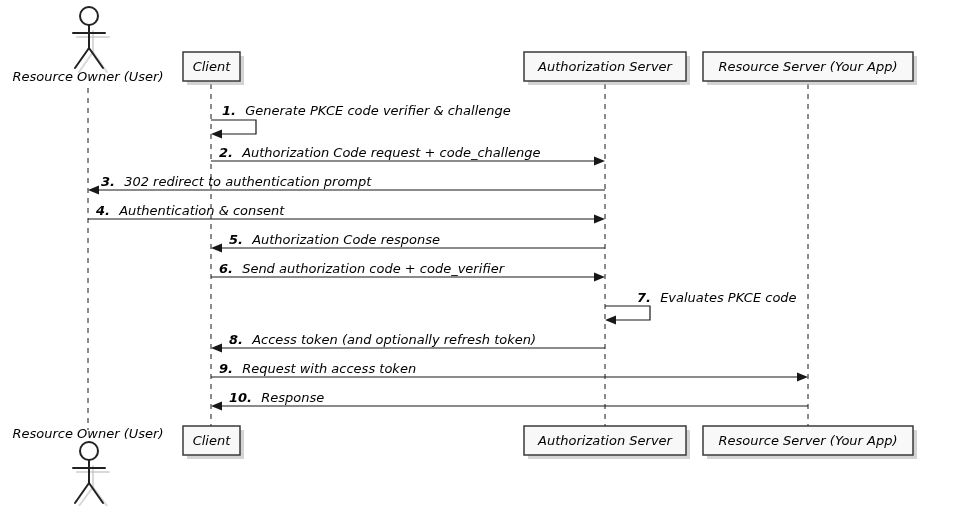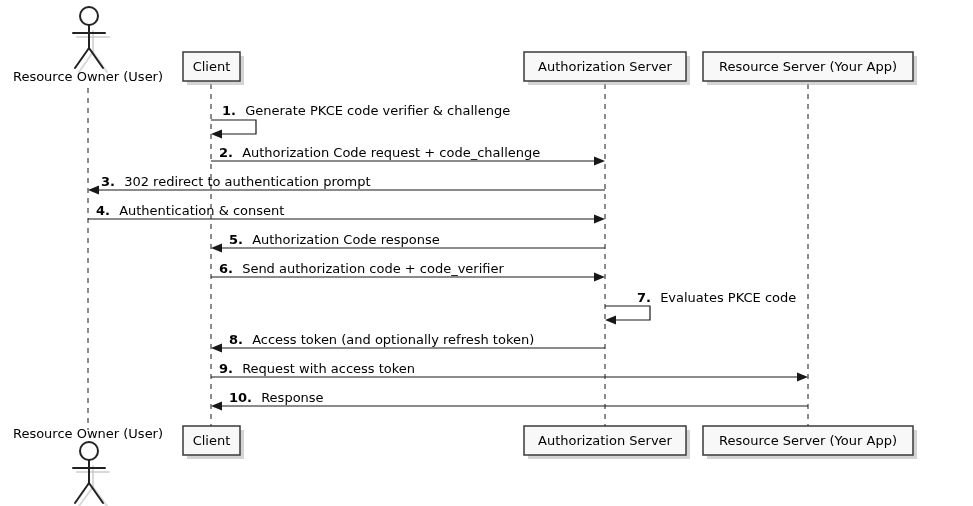--- a/index.html
+++ b/index.html
@@ -11,20 +11,21 @@
   body {
     font-family: "DejaVu Sans", sans-serif;
     width: 973px;
     height: 506px;
     overflow: hidden;
   }
   #diagram-root {
     position: relative;
     width: 973px;
     height: 417px;
+    font-style: italic;
   }
   svg.diagram-canvas {
     position: absolute;
     top: 0;
     left: 0;
     width: 973px;
     height: 506px;
     display: block;
   }
   .lifeline {

